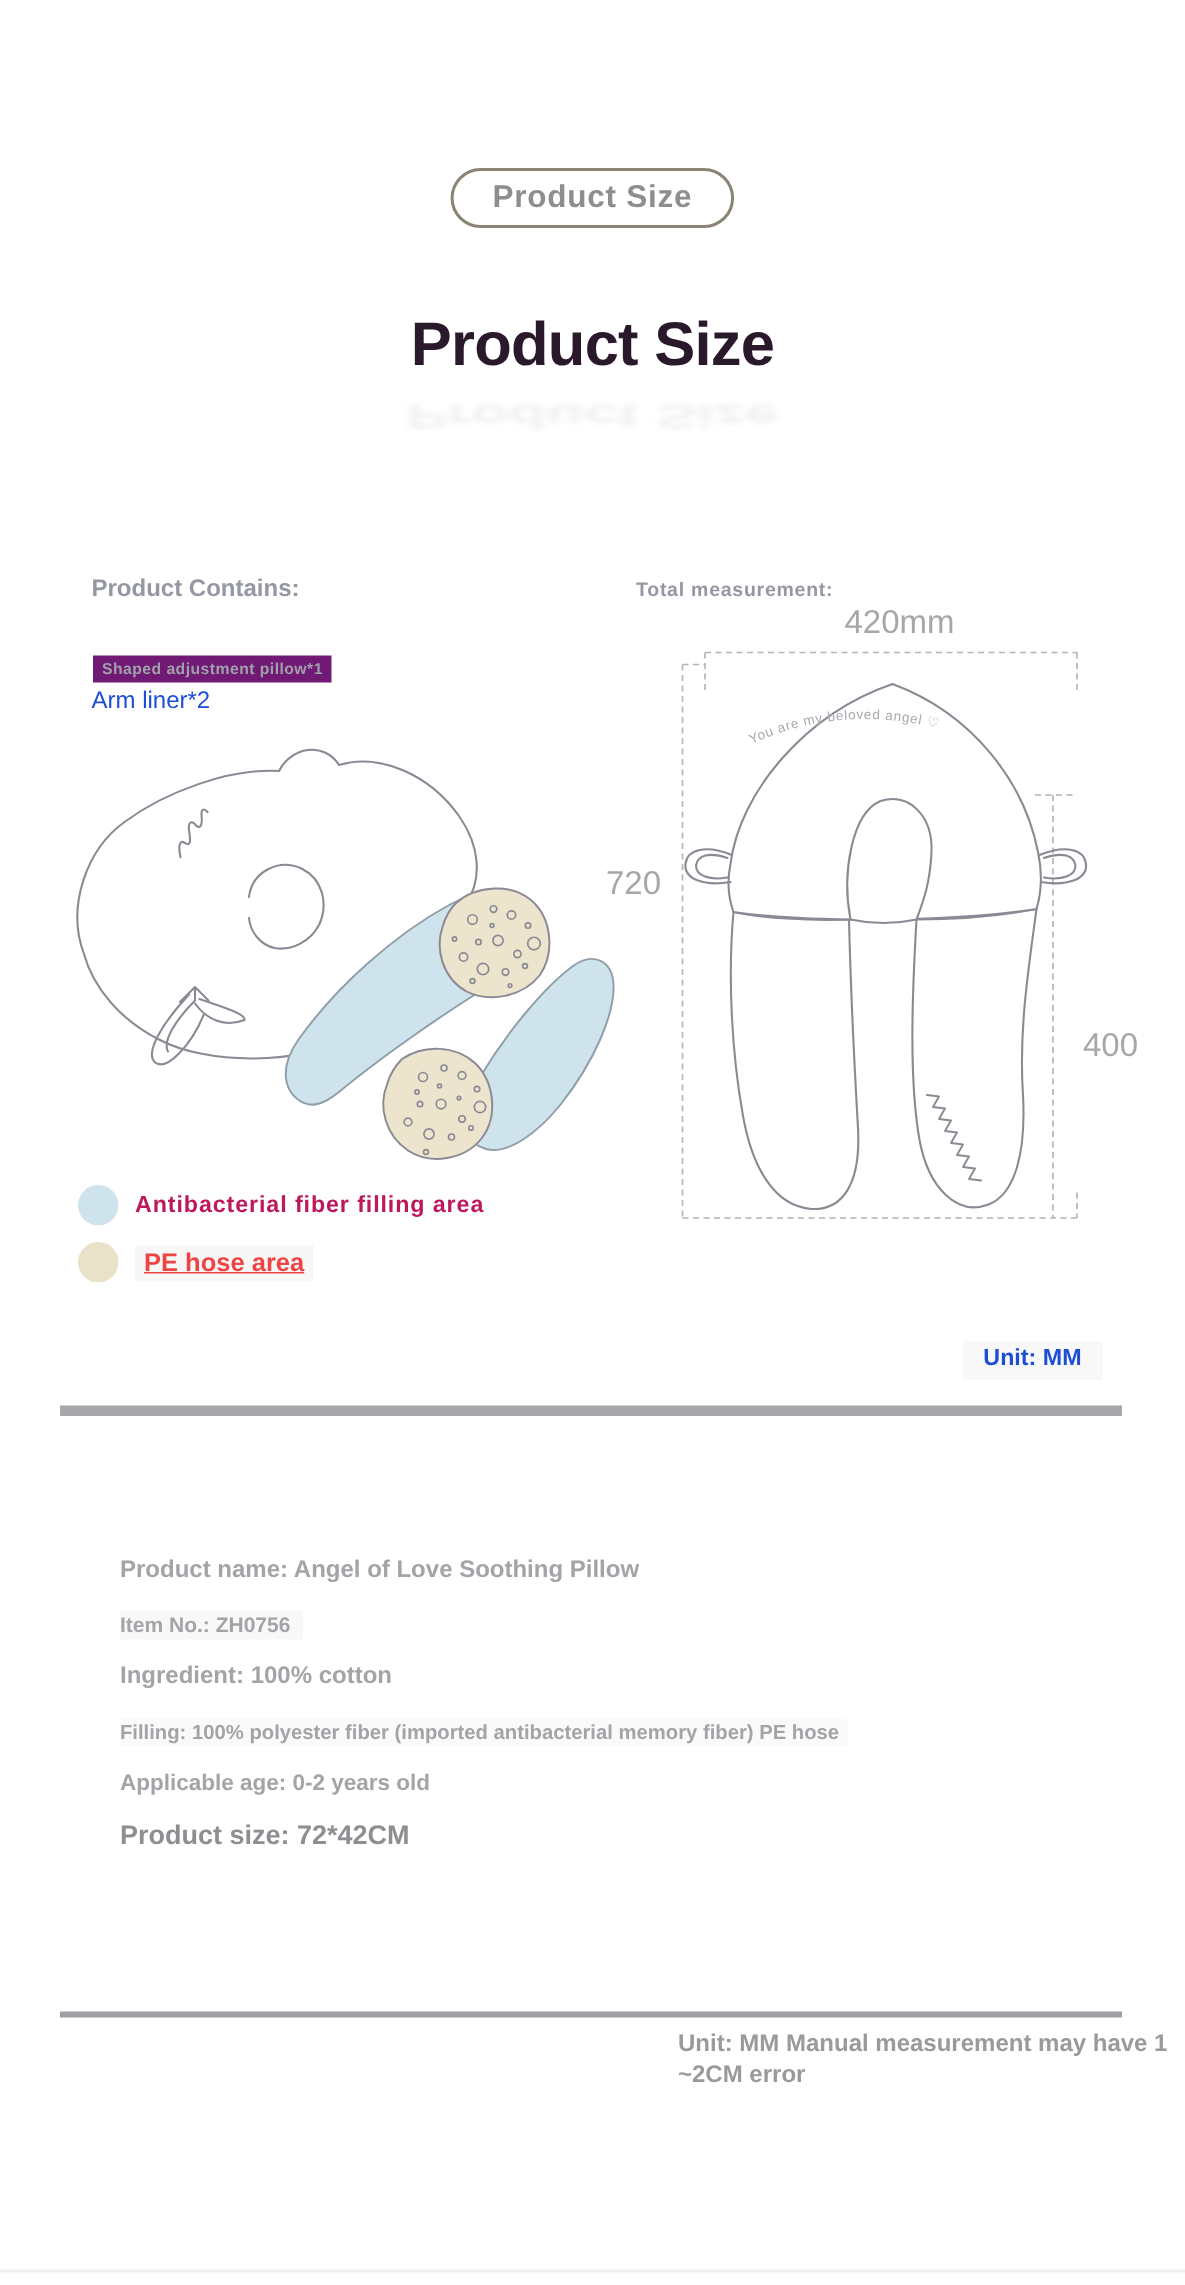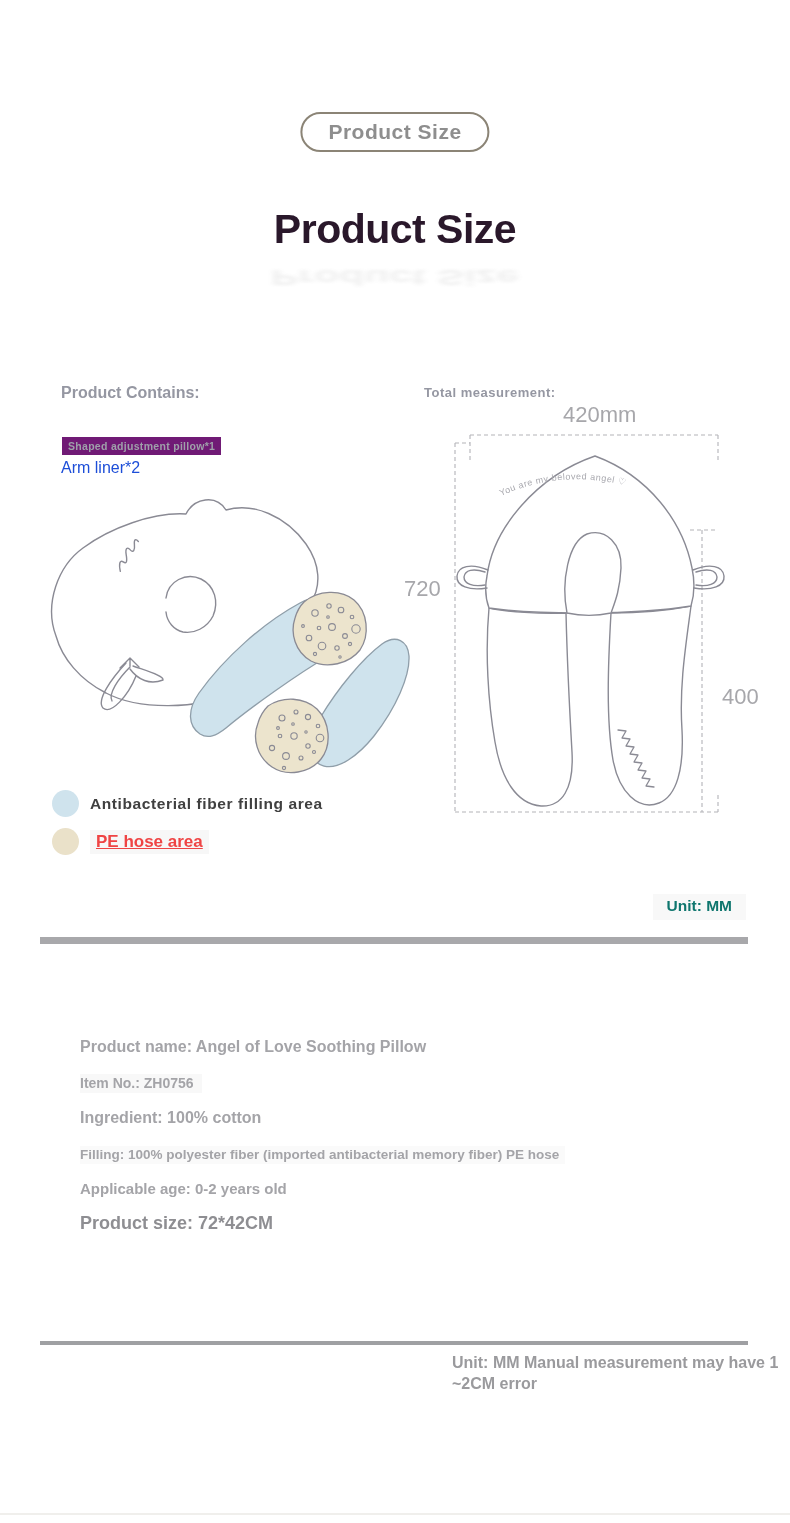--- a/index.html
+++ b/index.html
@@ -42,25 +42,25 @@
   .contains-item2 { left:61px; top:459px; font-size:16px; font-weight:400; color:#1d4ed8; }
 
   .dim-label { font-size:22px; font-weight:400; color:#a7a7ab; }
   .dim-420 { left:563px; top:402px; }
   .dim-720 { left:404px; top:576px; }
   .dim-400 { left:722px; top:684px; }
 
   .legend-row { display:flex; align-items:center; gap:11px; }
   .legend-row-1 { left:52px; top:790px; }
   .legend-row-2 { left:52px; top:828px; }
-  .legend-label-1 { font-size:15.5px; font-weight:700; color:#404040; letter-spacing:0.6px; }
+  .legend-label-1 { font-size:15.5px; font-weight:700; color:#be185d; letter-spacing:0.6px; }
   .legend-label-2 { font-size:17px; font-weight:700; color:#ef4444; background:#f7f7f7; padding:2px 6px;text-decoration:underline; }
 
   .unit-mm {
-    top:894px; right:44px; font-size:15.5px; font-weight:700; color:#0f766e;
+    top:894px; right:55px; font-size:15.5px; font-weight:700; color:#1d4ed8;
     background:#f8f8f8; padding:3px 14px 5px 14px;
   }
 
   .divider-thick { left:40px; top:937px; width:708px; height:6.5px; background:#a8a8ab; }
   .divider-thin  { left:40px; top:1341px; width:708px; height:3.5px; background:#9fa0a3; }
   .hairline      { left:0; top:1513px; width:790px; height:2px; background:#f0efec; }
 
   .detail { left:80px; font-weight:700; color:#a4a4a8; white-space:nowrap; }
   .detail-0 { top:1038px; font-size:16px; }
   .detail-1 { top:1074px; font-size:14px; background:#f8f8f8; padding:1px 8px 2px 0; }

